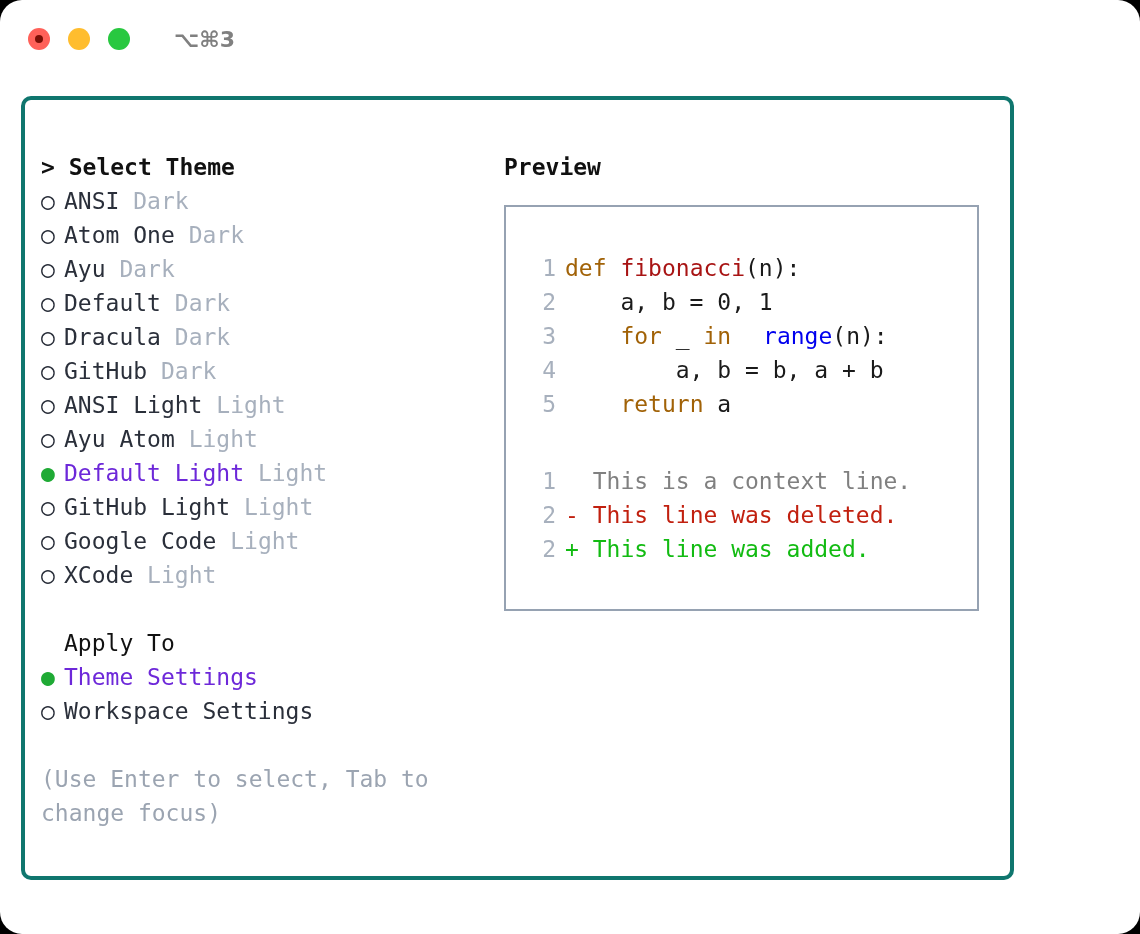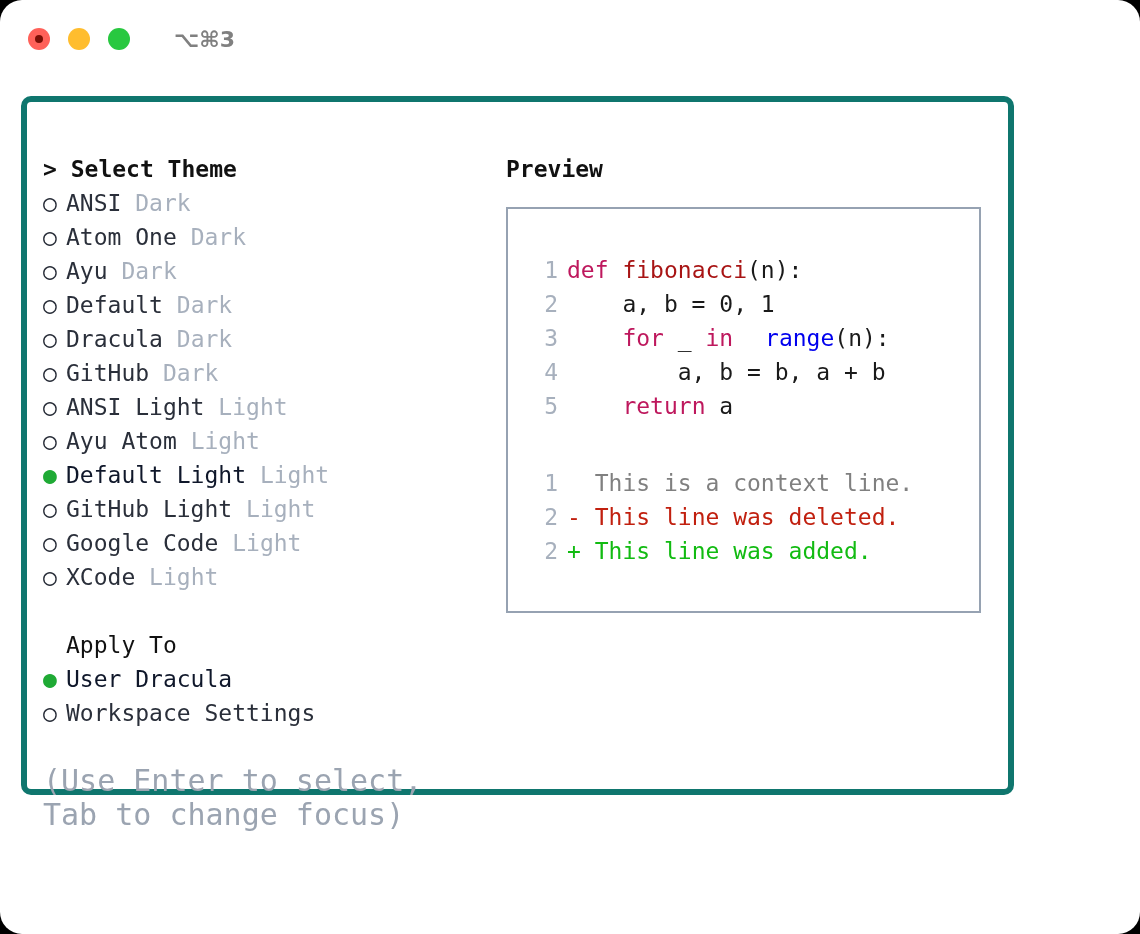--- a/index.html
+++ b/index.html
@@ -66,22 +66,22 @@
     letter-spacing: 0px;
     font-family: "DejaVu Sans", sans-serif;
   }
 
   
   .card {
     position: absolute;
     left: 21px;
     top: 96px;
     width: 993px;
-    height: 699px;
-    border: 6px solid #0f766e;
+    height: 784px;
+    border: 4px solid #0f766e;
     border-radius: 10px;
     box-sizing: border-box;
     background: #ffffff;
   }
 
   .columns {
     position: absolute;
     left: 0; top: 0;
     width: 100%;
     height: 100%;
@@ -111,36 +111,36 @@
     white-space: pre;
   }
   .bullet {
     width: 23px;
     flex: 0 0 23px;
     color: #2a2f3a;
     font-size: 23px;
   }
   .bullet.on { color: #1faa35; }
   .opt-name { color: #2a2f3a; }
-  .opt-row.selected .opt-name { color: #0f172a; }
+  .opt-row.selected .opt-name { color: #6d28d9; }
   .opt-cat  { color: #a7b0bd; }
 
   .spacer-sm { height: 34px; }
 
   .apply-header {
     font-size: 23px;
     color: #111111;
     line-height: 34px;
     padding-left: 23px;
     white-space: pre;
   }
 
   .hint {
     margin-top: 34px;
-    font-size: 30px;
+    font-size: 23px;
     line-height: 34px;
     color: #9ba4b1;
     width: 400px;
   }
 
   
   .right-col {
     position: absolute;
     left: 479px;
     top: 50px;
@@ -172,21 +172,21 @@
   }
   .lineno {
     width: 34px;
     flex: 0 0 34px;
     text-align: right;
     color: #a7b0bd;
     margin-right: 9px;
   }
   .code-text { color: #1a1a1a; }
 
-  .tok-kw   { color: #be185d; }
+  .tok-kw   { color: #a16207; }
   .tok-fn   { color: #a81414; }
   .tok-bi   { color: #0000ee; margin-left: 18px; }
   .tok-pl   { color: #1a1a1a; }
 
   .blank-line { height: 34px; }
 
   .diff-ctx { color: #808080; margin-top: 9px; }
   .diff-del { color: #c1200f; }
   .diff-add { color: #12bb12; }
 </style>
@@ -225,21 +225,21 @@
             <div class="opt-row"><span class="bullet">○</span><span class="opt-name">GitHub Light</span><span class="opt-name"> </span><span class="opt-cat">Light</span></div>
             <div class="opt-row"><span class="bullet">○</span><span class="opt-name">Google Code</span><span class="opt-name"> </span><span class="opt-cat">Light</span></div>
             <div class="opt-row"><span class="bullet">○</span><span class="opt-name">XCode</span><span class="opt-name"> </span><span class="opt-cat">Light</span></div>
           </div>
 
         <div class="spacer-sm"></div>
 
         <div class="apply-header">Apply To</div>
 
         <div id="apply-list">
-            <div class="opt-row selected"><span class="bullet on">●</span><span class="opt-name">User Dracula</span></div>
+            <div class="opt-row selected"><span class="bullet on">●</span><span class="opt-name">Theme Settings</span></div>
             <div class="opt-row"><span class="bullet">○</span><span class="opt-name">Workspace Settings</span></div>
           </div>
 
         <div class="hint">(Use Enter to select, Tab to change focus)</div>
       </div>
 
       <div class="right-col">
         <div class="preview-title">Preview</div>
 
         <div class="preview-box">

